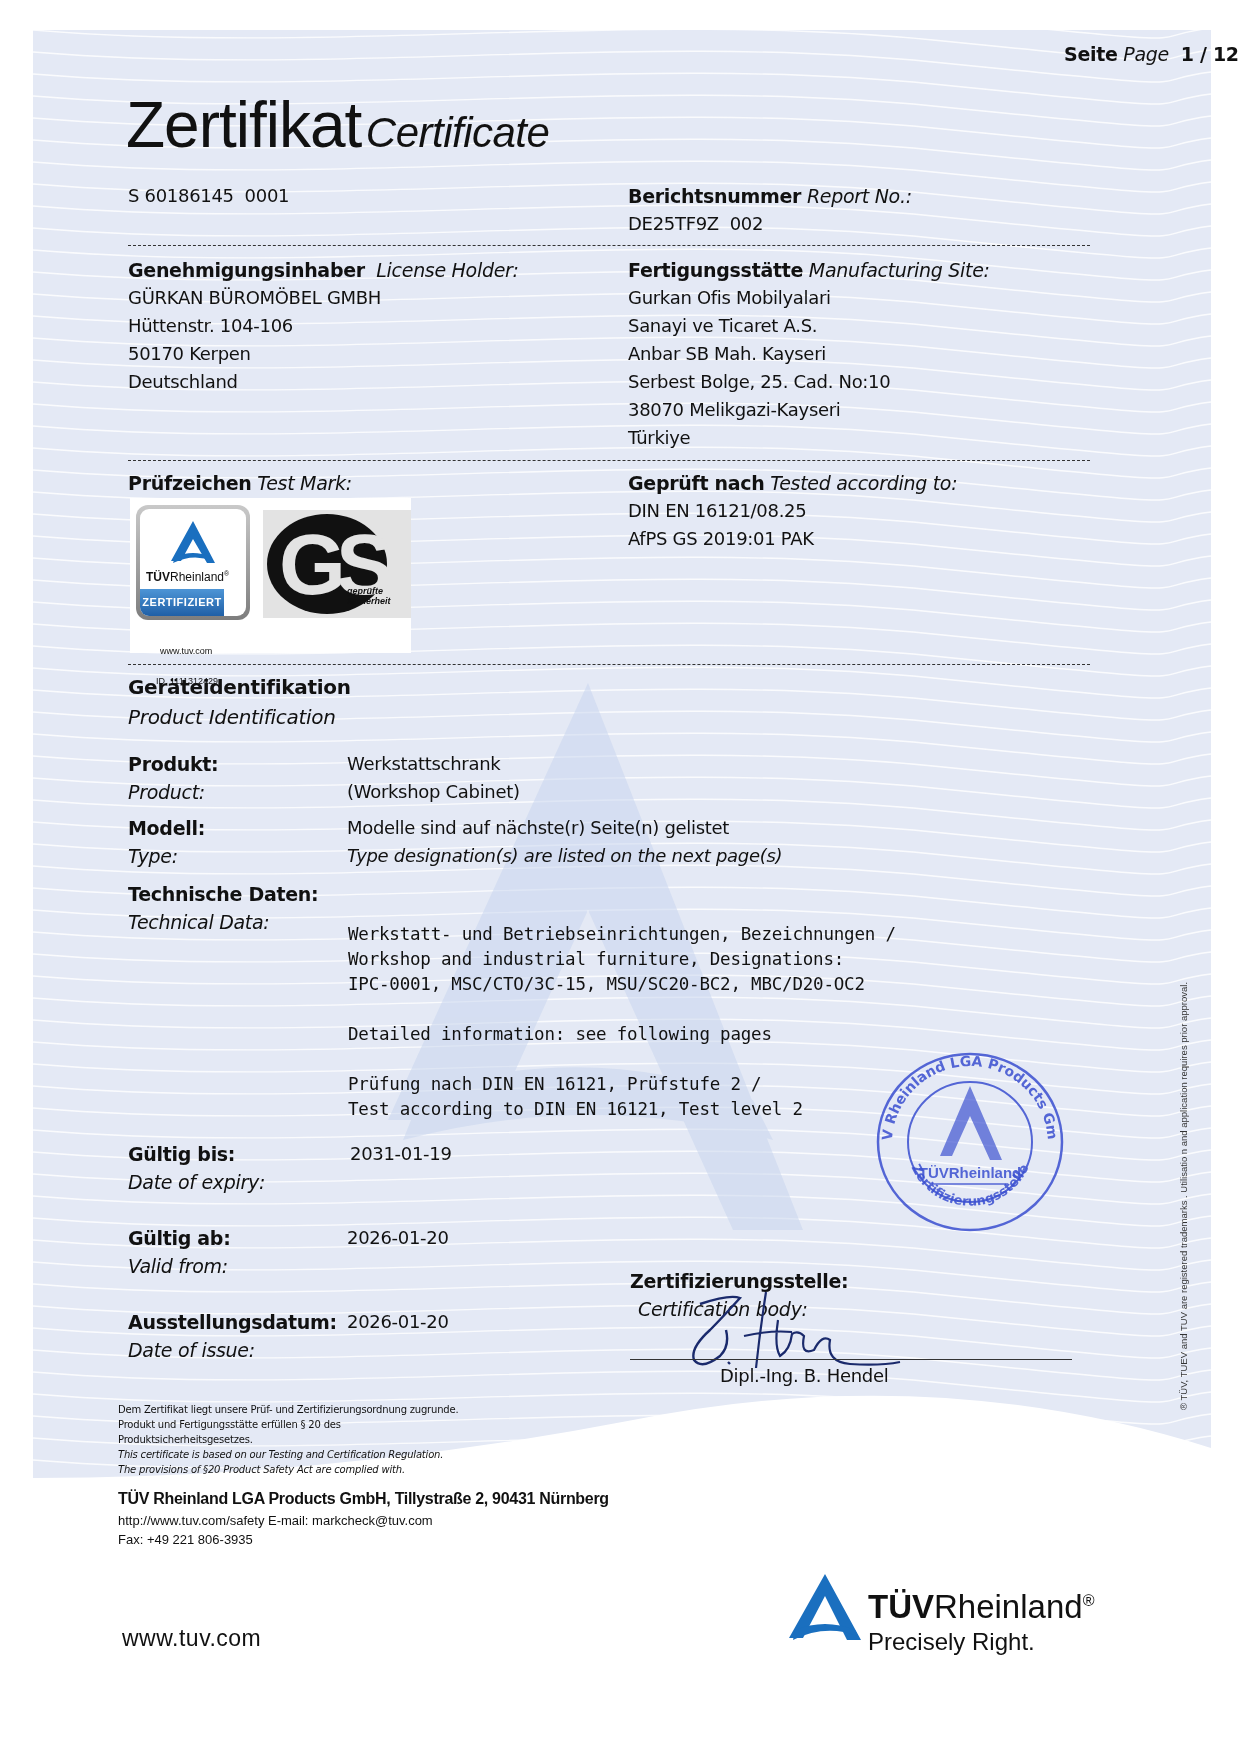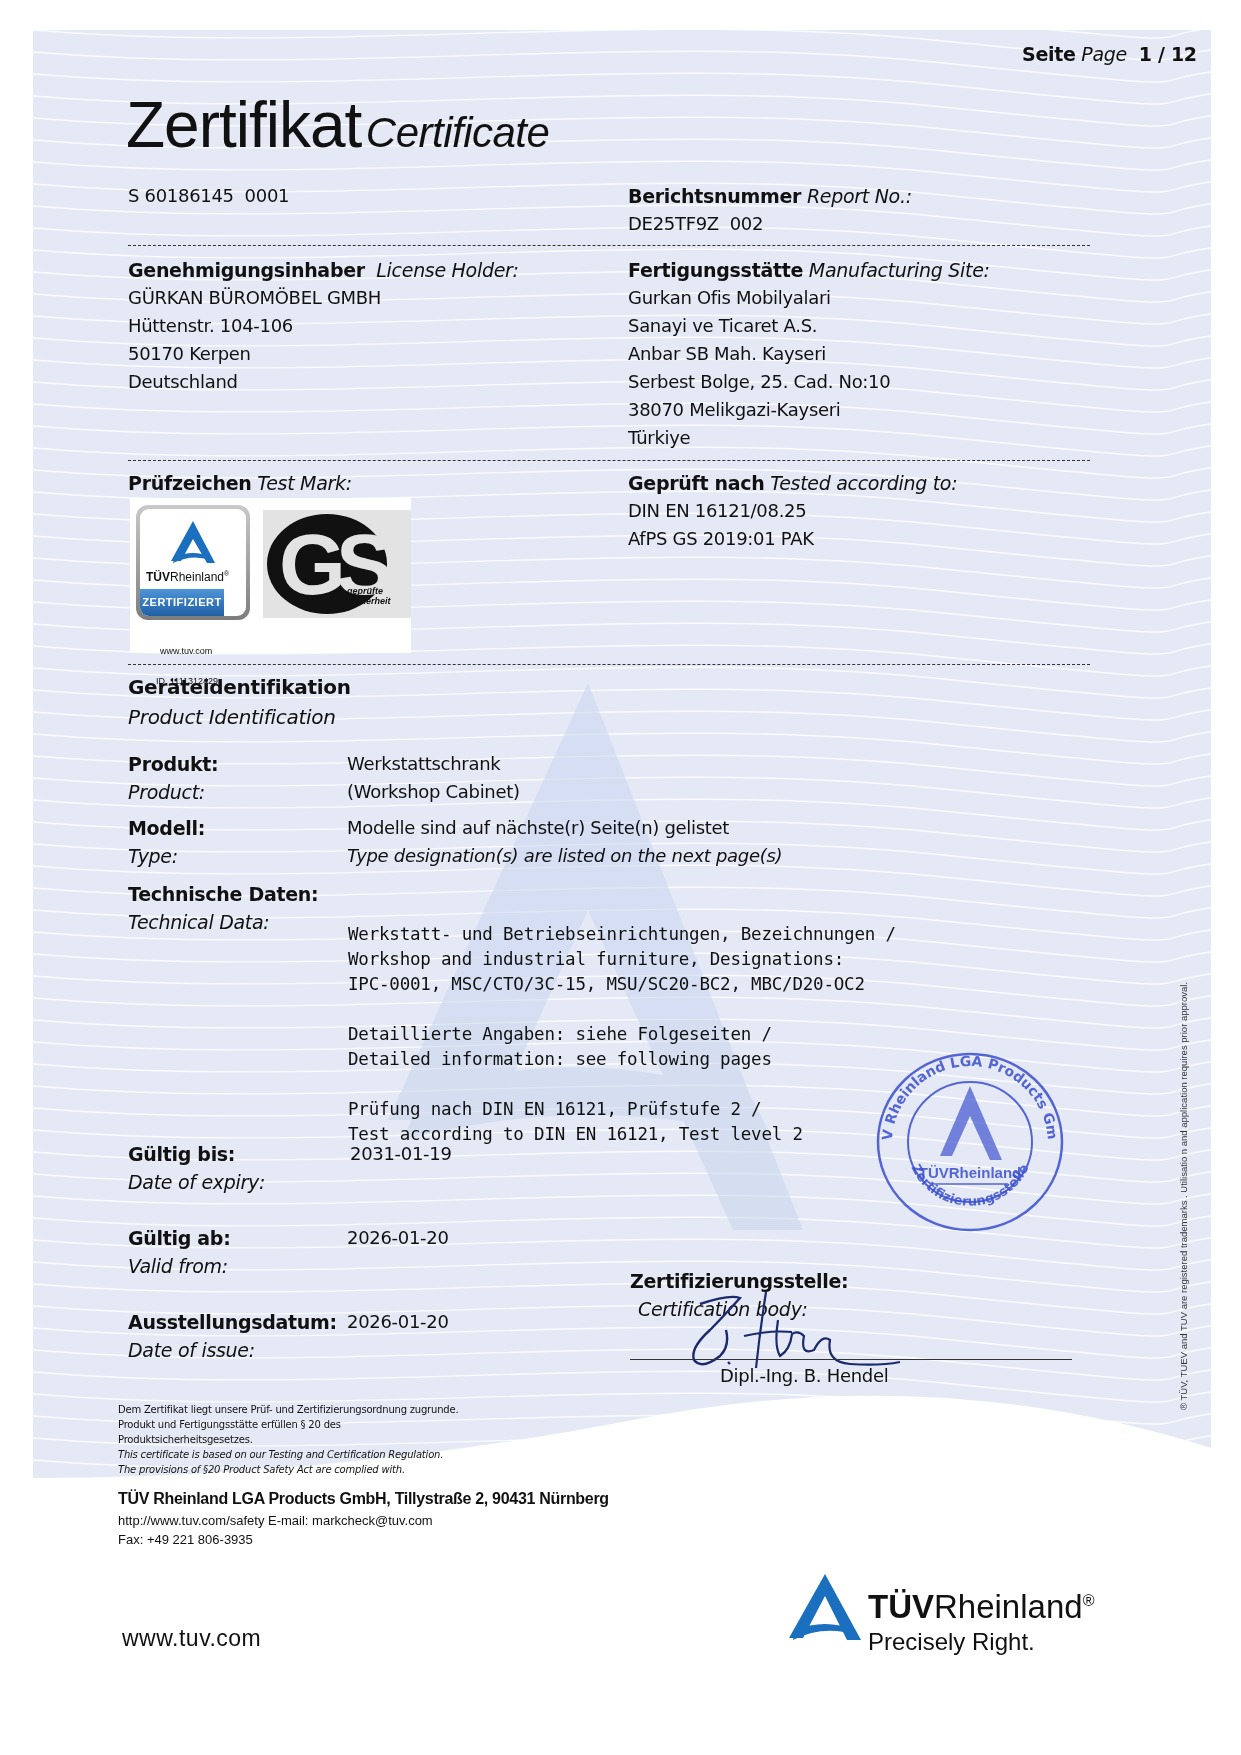--- a/index.html
+++ b/index.html
@@ -99,21 +99,21 @@
       <path d="M0 1496 C300 1521 600 1476 900 1506 S1100 1526 1178 1516"></path>
       <path d="M0 1518 C300 1543 600 1498 900 1528 S1100 1548 1178 1538"></path>
     </g>
 
   <g opacity="0.55">
     <path d="M555 653 L355 1090 L460 1090 L555 880 L700 1200 L770 1200 Z" fill="#c9d6ee"></path>
     <path d="M390 1060 Q560 1010 720 1070 L740 1110 Q560 1060 370 1110 Z" fill="#c9d6ee"></path>
   </g>
 </svg>
 
-<div class="abs t-lbl" style="left:1022px;top:40px;">
+<div class="abs t-lbl" style="left:1064px;top:40px;">
   <span class="b">Seite</span>
   <span class="i">Page</span>
   <span class="b" style="margin-left:6px;">1 / 12</span>
 </div>
 
 <div class="abs" style="left:126px;top:88px;white-space:nowrap;">
   <span class="sans" style="font-size:64px;letter-spacing:-1px;">Zertifikat</span>
   <span class="sans i" style="font-size:42px;letter-spacing:-0.5px;">Certificate</span>
 </div>
 
@@ -209,21 +209,20 @@
 
 <div class="abs" style="left:128px;top:880px;">
   <div class="t-lbl b">Technische Daten:</div>
   <div class="t-lbl i">Technical Data:</div>
 </div>
 <div class="abs" style="left:348px;top:882px;margin-top:40px;">
   <div class="mono-line">Werkstatt- und Betriebseinrichtungen, Bezeichnungen /</div>
   <div class="mono-line">Workshop and industrial furniture, Designations:</div>
   <div class="mono-line">IPC-0001, MSC/CTO/3C-15, MSU/SC20-BC2, MBC/D20-OC2</div>
   <div class="mono-line" style="height:25px;"></div>
-  <div class="mono-line">Detaillierte Angaben: siehe Folgeseiten /</div>
   <div class="mono-line">Detailed information: see following pages</div>
   <div class="mono-line" style="height:25px;"></div>
   <div class="mono-line">Prüfung nach DIN EN 16121, Prüfstufe 2 /</div>
   <div class="mono-line">Test according to DIN EN 16121, Test level 2</div>
 </div>
 
 <div class="abs" style="left:128px;top:1140px;">
   <div class="t-lbl b">Gültig bis:</div>
   <div class="t-lbl i">Date of expiry:</div>
 </div>

